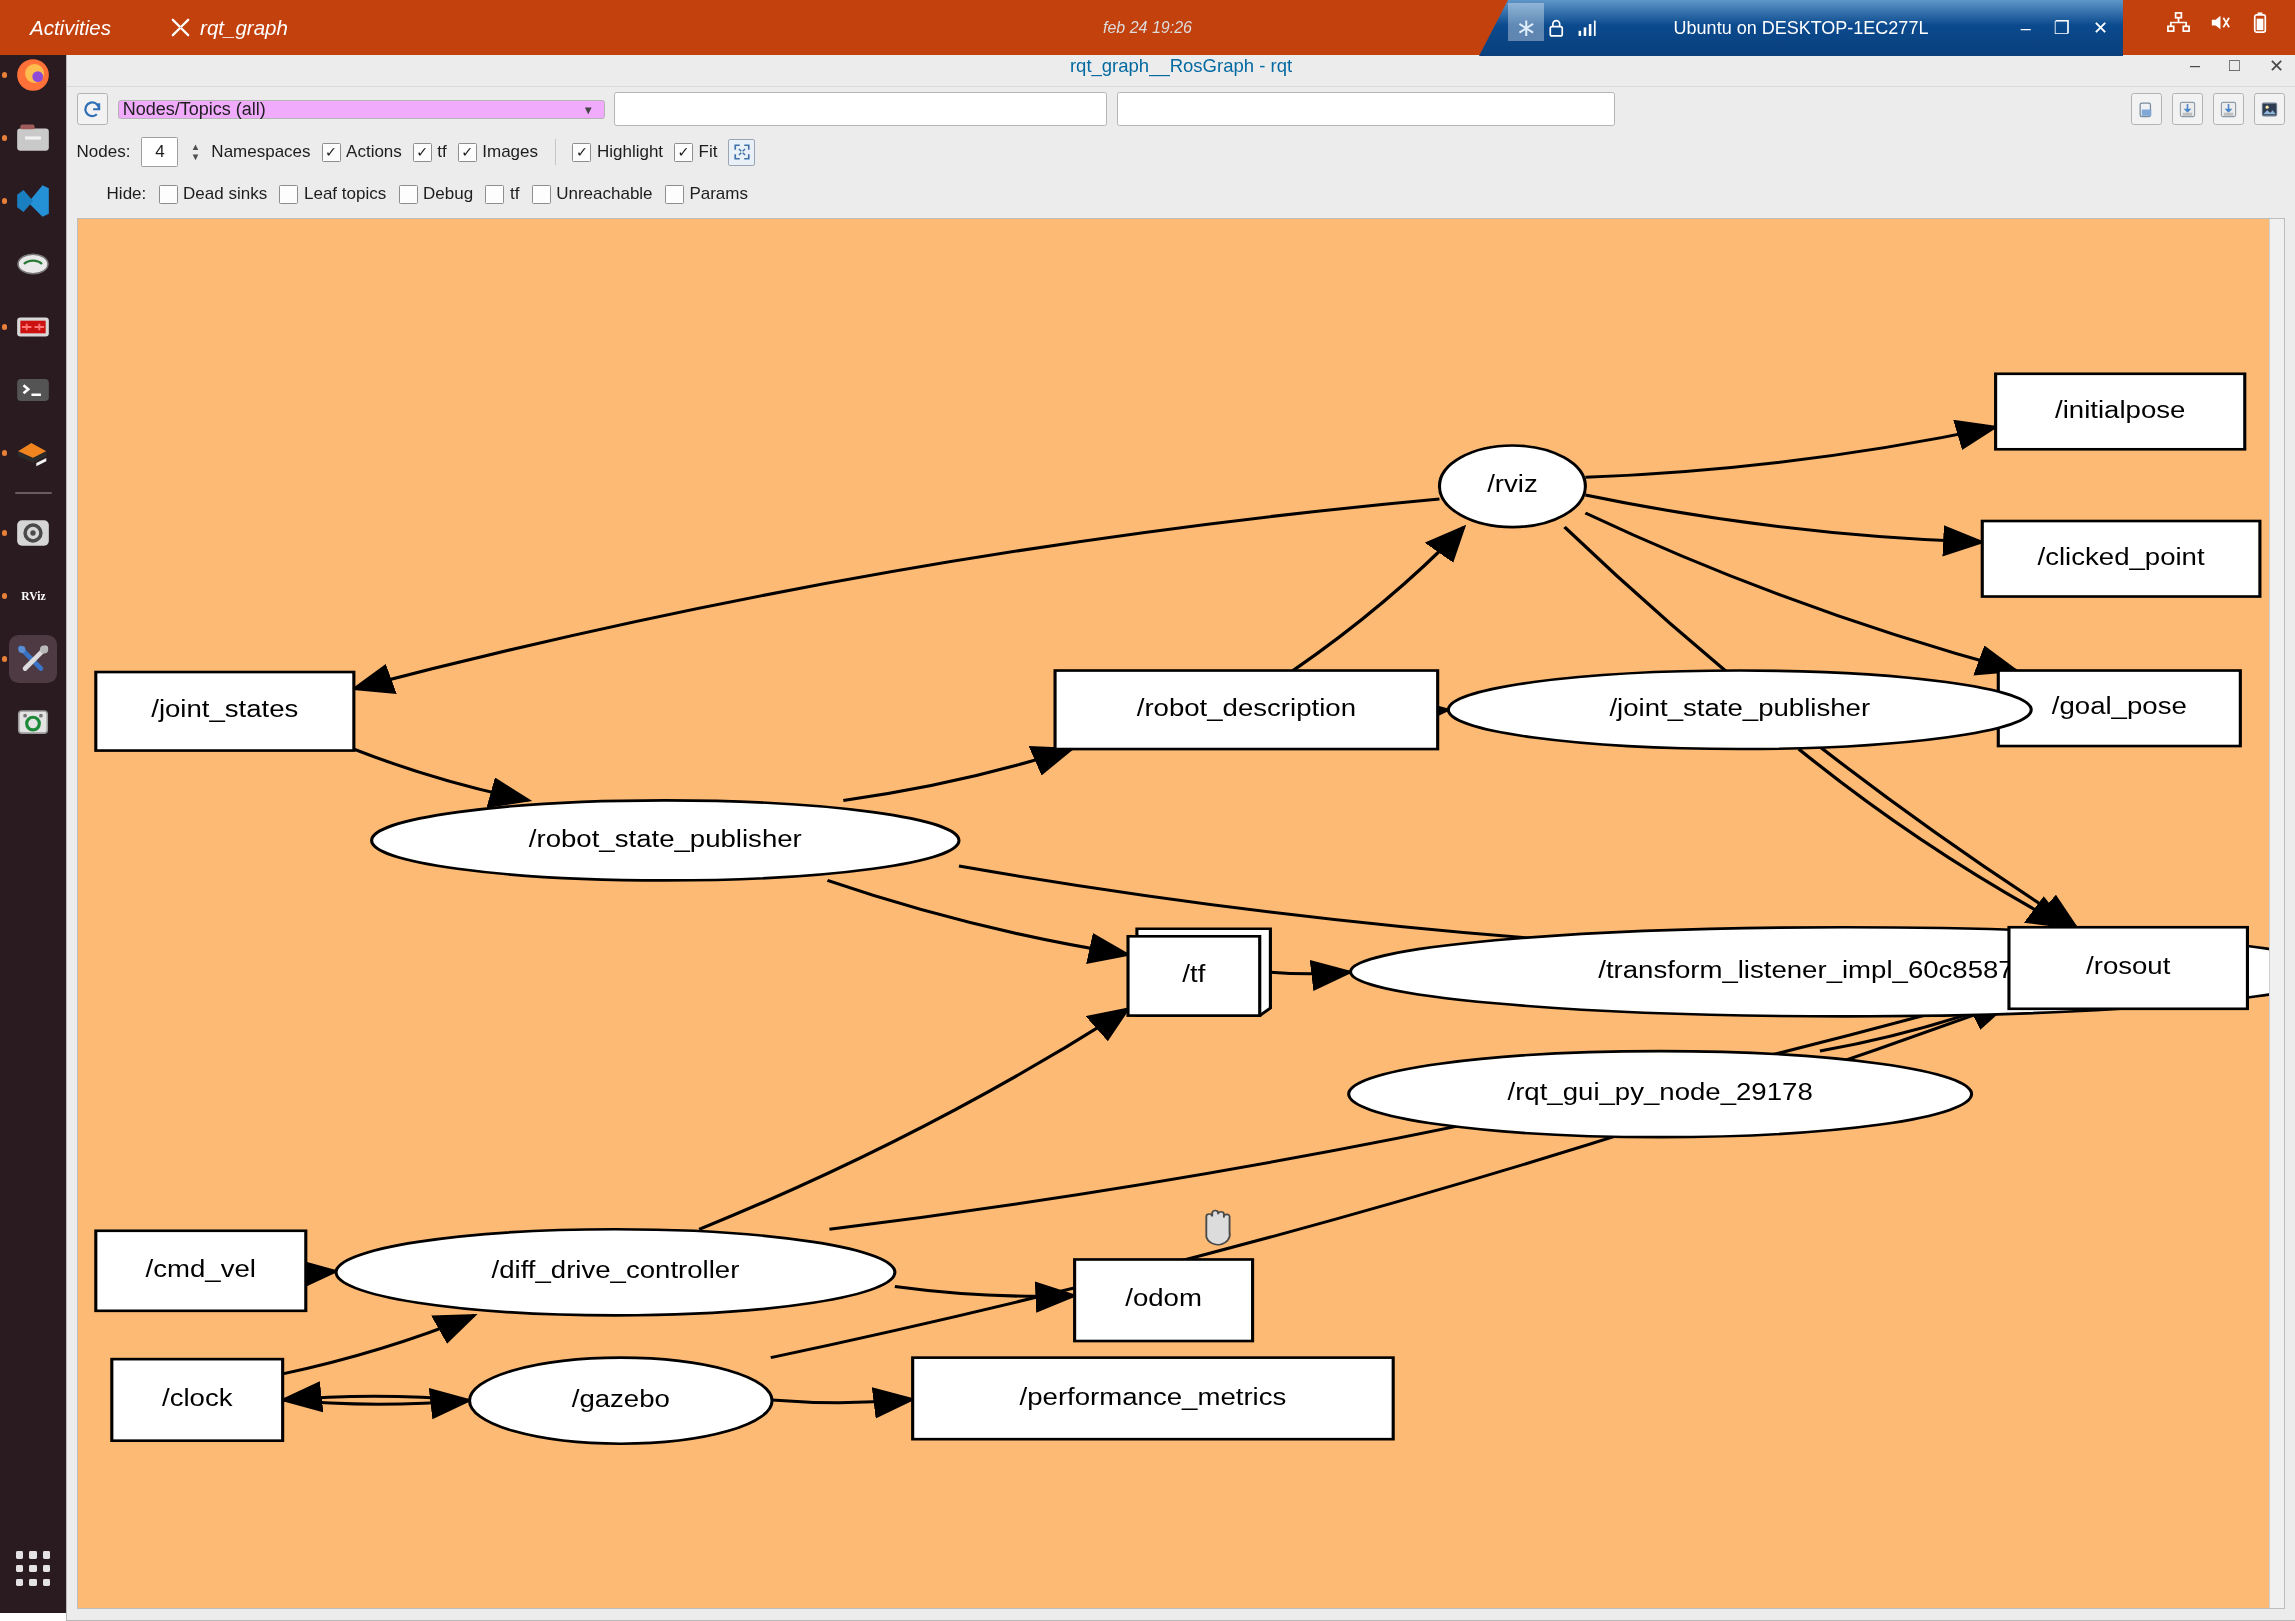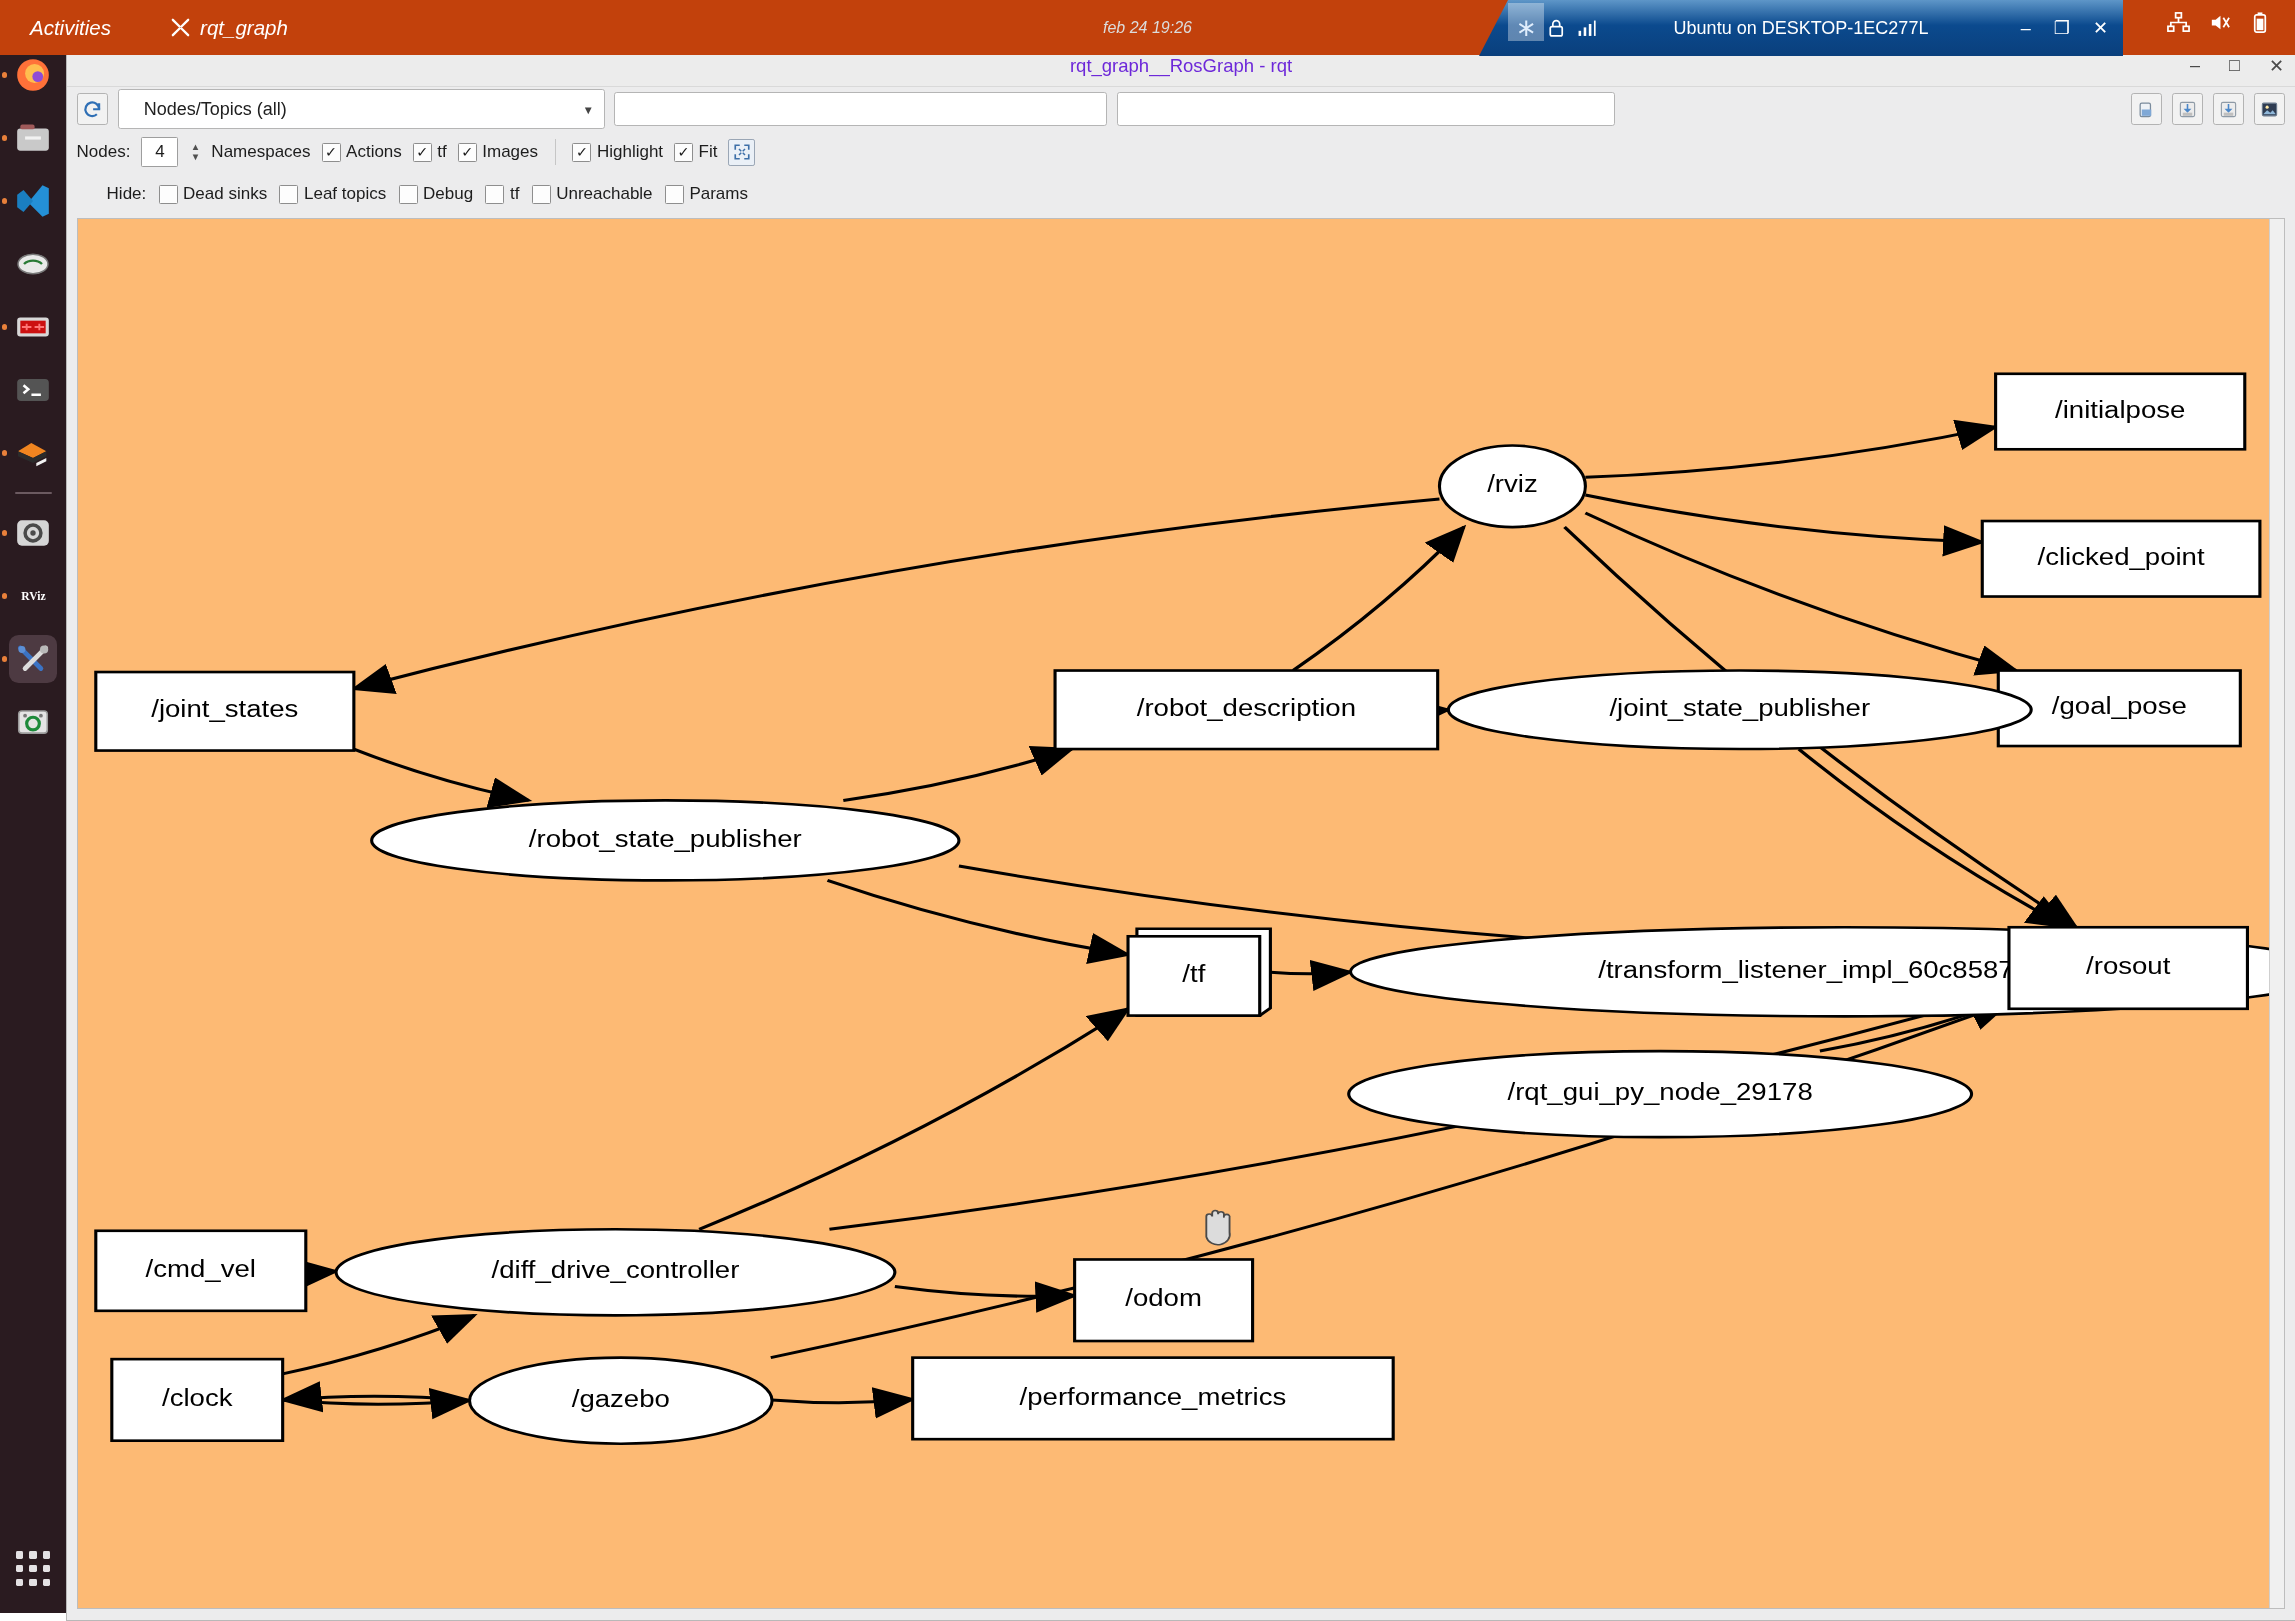--- a/index.html
+++ b/index.html
@@ -55,38 +55,38 @@
 
   
   #rqt-window{
     position:absolute; left:66px; top:44px; width:2230px; height:1577px;
     background:#ececed; border:0.7px solid #b8b8b8;
     display:flex; flex-direction:column;
   }
   #rqt-titlebar{ height:42px; background:#ececec; position:relative;
      display:flex; align-items:center; justify-content:center;
      border-bottom:0.7px solid #d9d9d9; flex:none;}
-  #rqt-titlebar .t{ font-size:18.5px; color:#6d28d9; }
+  #rqt-titlebar .t{ font-size:18.5px; color:#0369a1; }
   #rqt-titlebar .wbtns{ position:absolute; right:11px; display:flex; gap:29px;
      align-items:center; color:#4a4a4a; font-size:18px;}
 
   
   #panel-head{ height:37px; display:flex; align-items:center; padding:0 9.6px;
      position:relative; flex:none; }
   #panel-head .ptitle{ font-size:18px; color:#2e2e2e; margin-left:5.5px; }
   #panel-head .pbtns{ position:absolute; right:13.7px; display:flex; align-items:center; gap:9.6px;}
   .pbtn{ font-size:18px; color:#6b5a2a; }
   .pbtn.boxed{ background:#dcdcdc; border:0.7px solid #bdbdbd; padding:0 4.8px; border-radius:2.1px;}
 
   
   #tb1{ height:44px; display:flex; align-items:center; gap:9.6px; padding:0 9.6px; flex:none;}
   .sqbtn{ width:31.5px; height:31.5px; background:#f2f2f2; border:0.7px solid #b3b3b3;
      border-radius:2.7px; display:flex; align-items:center; justify-content:center;}
-  .combo{ width:487px; height:40px; background:#ffffff; border:0.7px solid #b5b5b5;
-     border-radius:2.7px; display:flex; align-items:center; padding:0 25px;
+  .combo{ width:487px; height:19px; background:#f0abfc; border:0.7px solid #b5b5b5;
+     border-radius:2.7px; display:flex; align-items:center; padding:0 4px;
      font-size:18px; color:#202020; position:relative;}
   .combo .arrow{ position:absolute; right:9.6px; font-size:11.6px; color:#444; }
   .tinput{ height:34px; background:#ffffff; border:0.7px solid #b5b5b5; border-radius:2.7px;}
   #f1{ width:493px; } #f2{ width:498px; }
 
   
   #tb2, #tb3{ display:flex; align-items:center; padding:0 9.6px; flex:none; font-size:17px; color:#1d1d1d;}
   #tb2{ height:42px; gap:11px; } #tb3{ height:42px; gap:12.3px;margin-left:30px; }
   .spin{ width:37px; height:30px; background:#fff; border:0.7px solid #9e9e9e; border-radius:1.4px;
      display:flex; align-items:center; justify-content:center; font-size:17px;}

